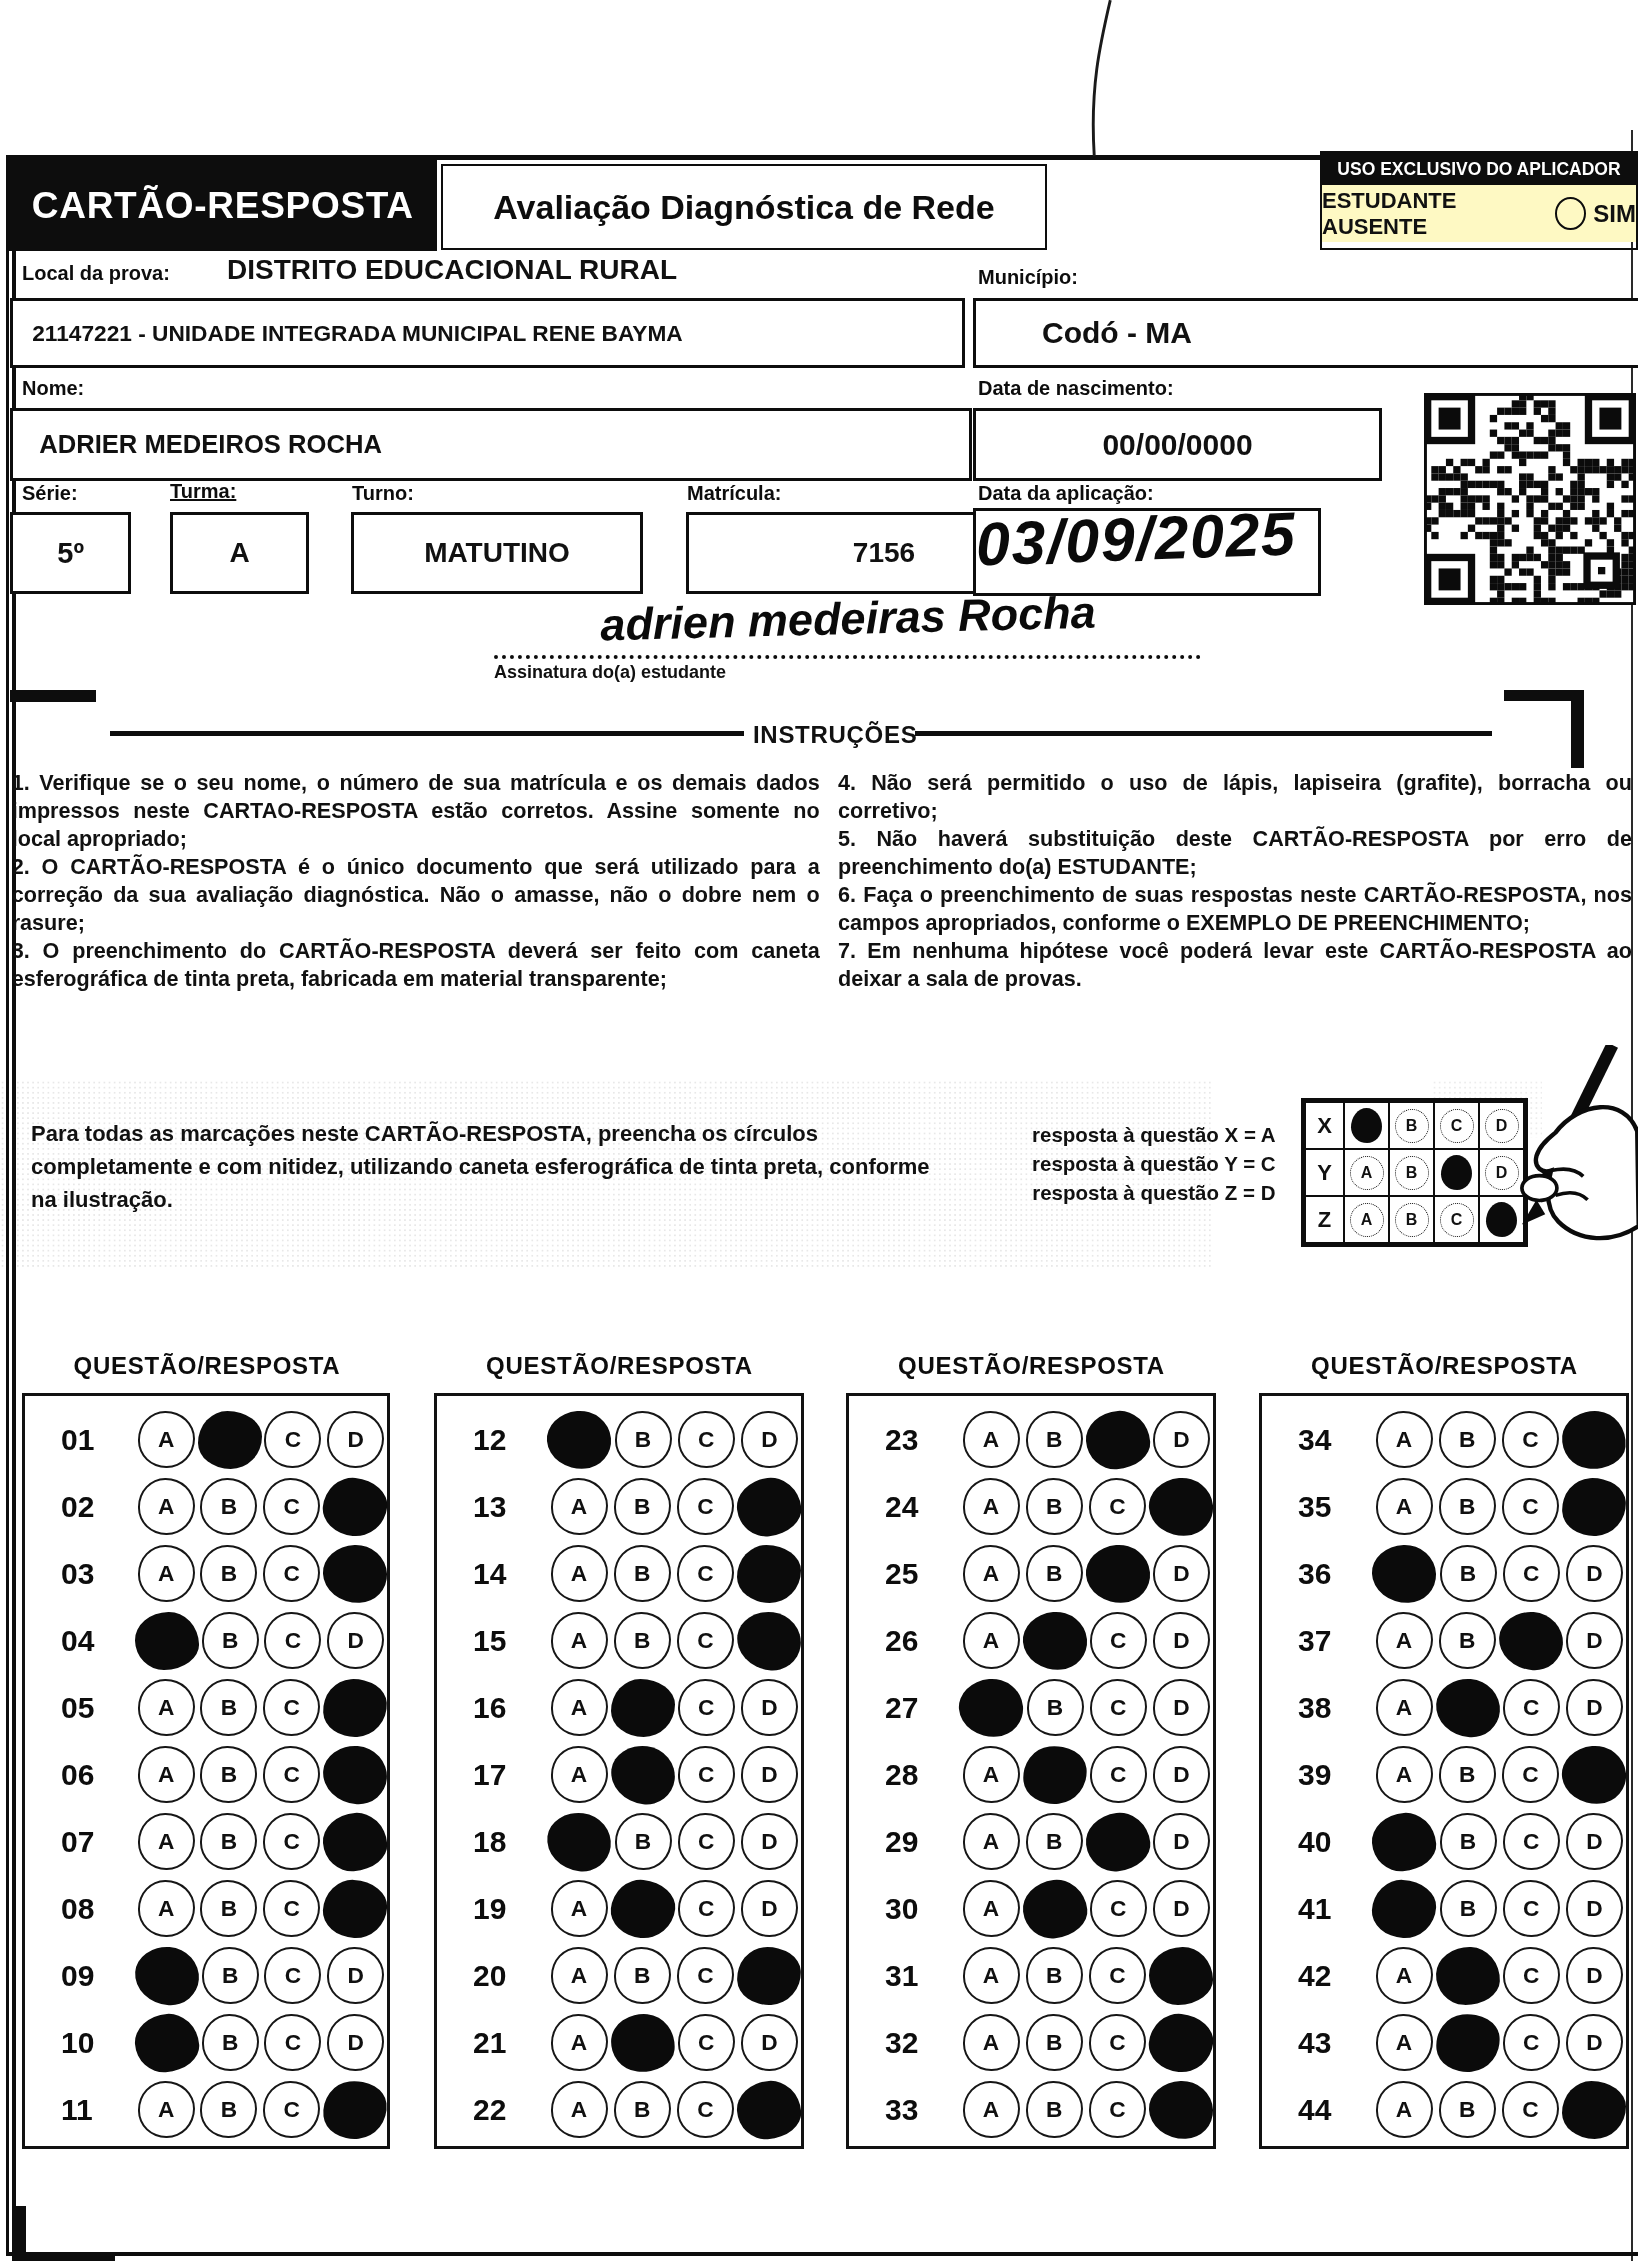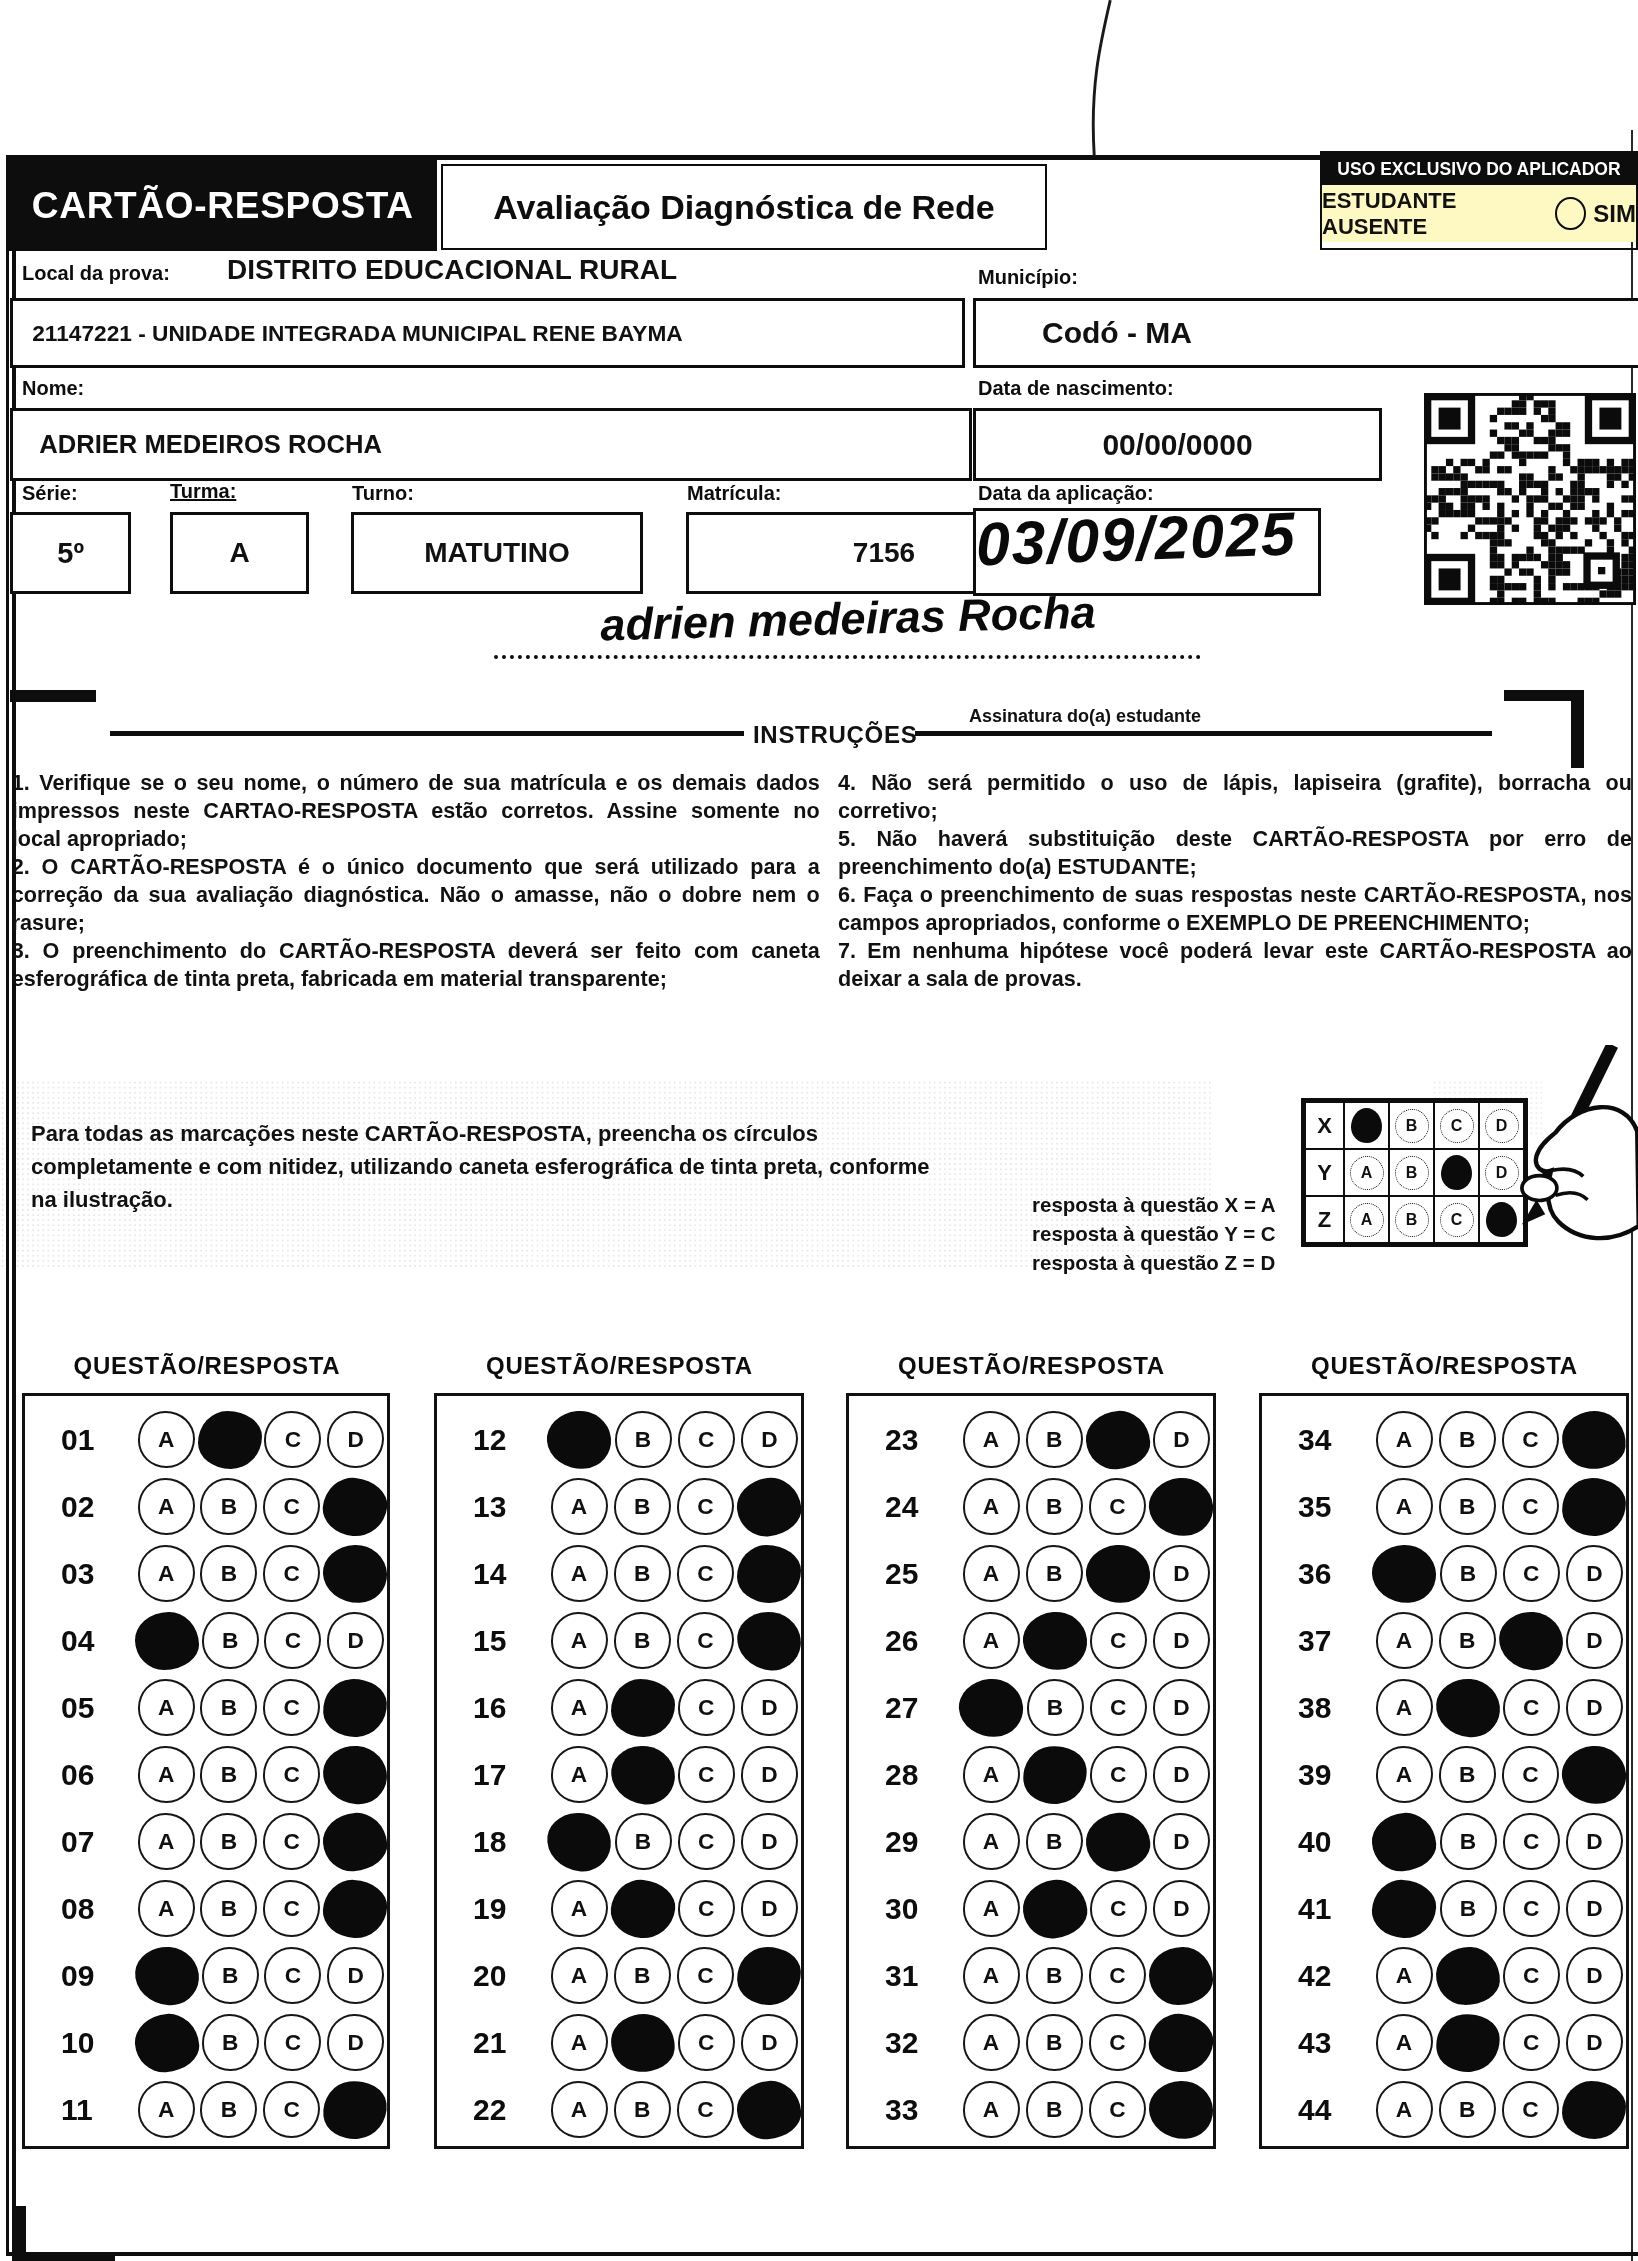--- a/index.html
+++ b/index.html
@@ -405,21 +405,21 @@
     <span class="bold" style="font-size:28px;">MATUTINO</span>
   </div>
   <div class="abs fieldbox" style="left:686px;top:512px;width:390px;height:76px;justify-content:center;">
     <span class="bold" style="font-size:28px;">7156</span>
   </div>
   <div class="abs fieldbox" style="left:973px;top:508px;width:342px;height:82px;"></div>
   <span class="abs hand bold" style="left:976px;top:504px;font-size:61px;transform:rotate(-2deg);letter-spacing:1.5px;white-space:nowrap;">03/09/2025</span>
 
   <div class="abs dotline" style="left:494px;top:611px;width:707px;height:44px;"></div>
   <span class="abs hand" style="left:512px;top:593px;width:672px;text-align:center;font-size:45px;font-weight:bold;transform:rotate(-1.5deg);white-space:nowrap;">adrien medeiras Rocha</span>
-  <span class="abs bold" style="left:494px;top:662px;width:707px;text-align:right;font-size:18px;margin-top:44px;">Assinatura do(a) estudante</span>
+  <span class="abs bold" style="left:494px;top:662px;width:707px;text-align:left;font-size:18px;">Assinatura do(a) estudante</span>
 
   <div class="abs rule" style="left:10.2px;top:690px;width:86px;height:11.7px;"></div>
   <div class="abs" style="left:1504px;top:690px;width:67px;height:67px;border-top:11.7px solid #0d0d0d;border-right:13px solid #0d0d0d;"></div>
 
   <div class="abs rule" style="left:110px;top:731px;width:634px;height:5.1px;"></div>
   <span class="abs bold" style="left:753px;top:721px;font-size:24px;letter-spacing:0.7px;">INSTRUÇÕES</span>
   <div class="abs rule" style="left:915px;top:731px;width:577px;height:5.1px;"></div>
 
   <div class="abs instr-col" id="instr-left" style="left:11.7px;top:769px;width:808px;">
       <p>1. Verifique se o seu nome, o número de sua matrícula e os demais dados impressos neste CARTAO-RESPOSTA estão corretos. Assine somente no local apropriado;</p>
@@ -431,21 +431,21 @@
       <p>5. Não haverá substituição deste CARTÃO-RESPOSTA por erro de preenchimento do(a) ESTUDANTE;</p>
       <p>6. Faça o preenchimento de suas respostas neste CARTÃO-RESPOSTA, nos campos apropriados, conforme o EXEMPLO DE PREENCHIMENTO;</p>
       <p>7. Em nenhuma hipótese você poderá levar este CARTÃO-RESPOSTA ao deixar a sala de provas.</p>
     </div>
 
   <div class="abs noise" style="left:0px;top:1080px;width:1213px;height:187px;opacity:.30;"></div>
   <div class="abs noise" style="left:1432px;top:1080px;width:110px;height:58px;opacity:.25;"></div>
 
   <p class="abs bold" style="left:31px;top:1117px;width:927px;margin:0;font-size:22px;line-height:33px;">Para todas as marcações neste CARTÃO-RESPOSTA, preencha os círculos completamente e com nitidez, utilizando caneta esferográfica de tinta preta, conforme na ilustração.</p>
 
-  <div class="abs" id="legend" style="left:1032px;top:1190px;">
+  <div class="abs" id="legend" style="left:1032px;top:1120px;text-align:center;">
       <div class="legend-line">resposta à questão X = A</div>
       <div class="legend-line">resposta à questão Y = C</div>
       <div class="legend-line">resposta à questão Z = D</div>
     </div>
 
   <div class="abs exgrid" id="exgrid" style="left:1301px;top:1098px;">
       <div class="cell rowlbl">X</div>
       <div class="cell">
         <div class="exblob"></div>
       </div>

